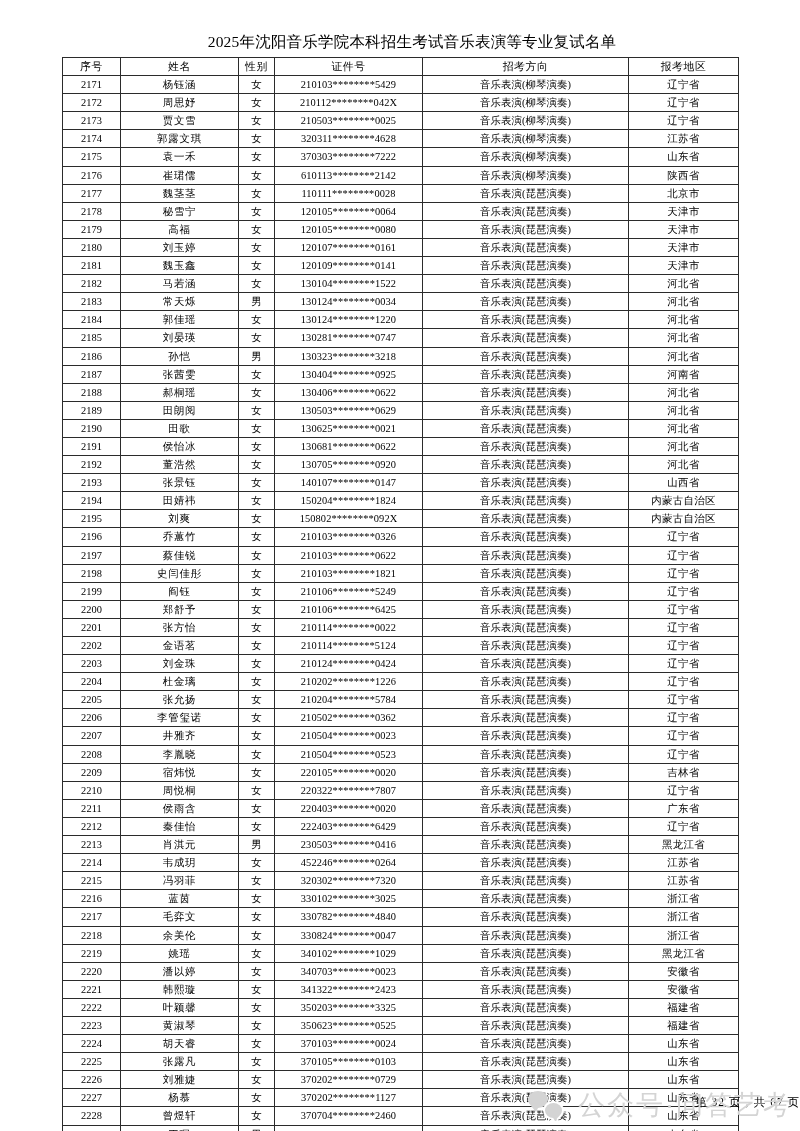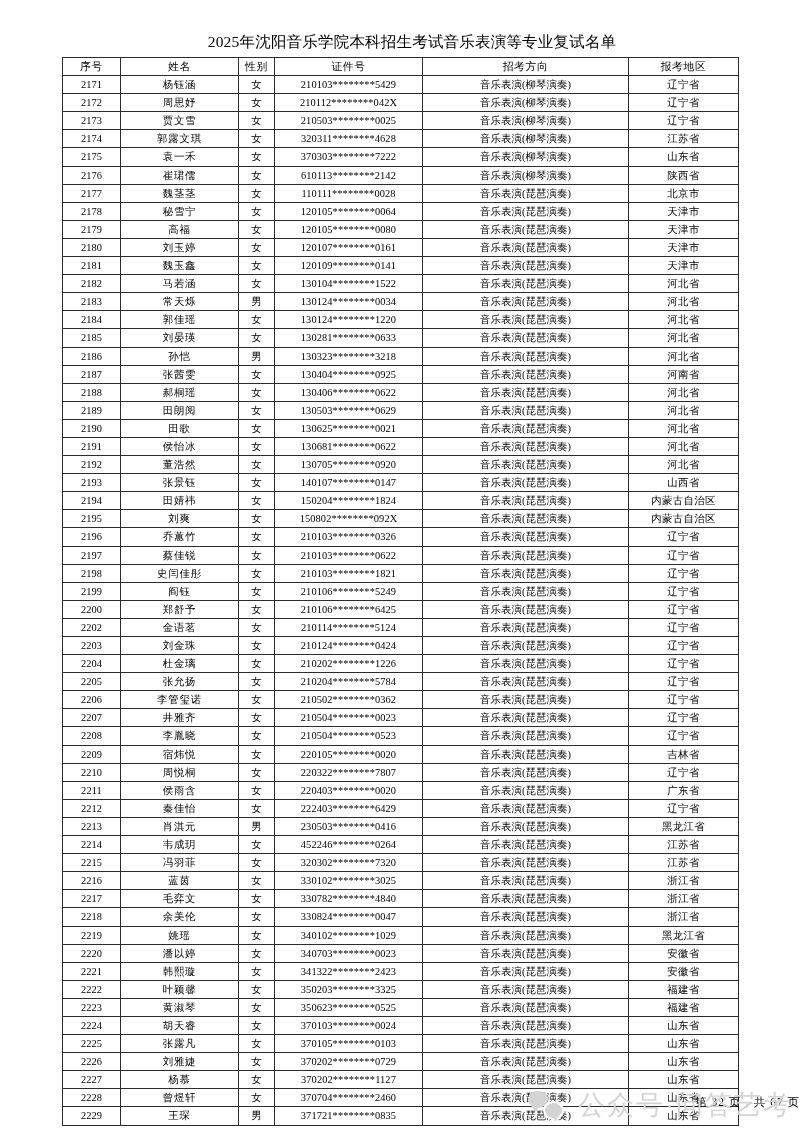--- a/index.html
+++ b/index.html
@@ -300,21 +300,21 @@
             <td class="name">郭佳瑶</td>
             <td class="sex">女</td>
             <td class="idnum">130124********1220</td>
             <td class="direction">音乐表演(琵琶演奏)</td>
             <td class="region">河北省</td>
           </tr>
           <tr>
             <td class="seq">2185</td>
             <td class="name">刘晏瑛</td>
             <td class="sex">女</td>
-            <td class="idnum">130281********0633</td>
+            <td class="idnum">130281********0747</td>
             <td class="direction">音乐表演(琵琶演奏)</td>
             <td class="region">河北省</td>
           </tr>
           <tr>
             <td class="seq">2186</td>
             <td class="name">孙恺</td>
             <td class="sex">男</td>
             <td class="idnum">130323********3218</td>
             <td class="direction">音乐表演(琵琶演奏)</td>
             <td class="region">河北省</td>
@@ -421,20 +421,28 @@
             <td class="sex">女</td>
             <td class="idnum">210106********5249</td>
             <td class="direction">音乐表演(琵琶演奏)</td>
             <td class="region">辽宁省</td>
           </tr>
           <tr>
             <td class="seq">2200</td>
             <td class="name">郑舒予</td>
             <td class="sex">女</td>
             <td class="idnum">210106********6425</td>
+            <td class="direction">音乐表演(琵琶演奏)</td>
+            <td class="region">辽宁省</td>
+          </tr>
+          <tr>
+            <td class="seq">2201</td>
+            <td class="name">张方怡</td>
+            <td class="sex">女</td>
+            <td class="idnum">210114********0022</td>
             <td class="direction">音乐表演(琵琶演奏)</td>
             <td class="region">辽宁省</td>
           </tr>
           <tr>
             <td class="seq">2202</td>
             <td class="name">金语茗</td>
             <td class="sex">女</td>
             <td class="idnum">210114********5124</td>
             <td class="direction">音乐表演(琵琶演奏)</td>
             <td class="region">辽宁省</td>

